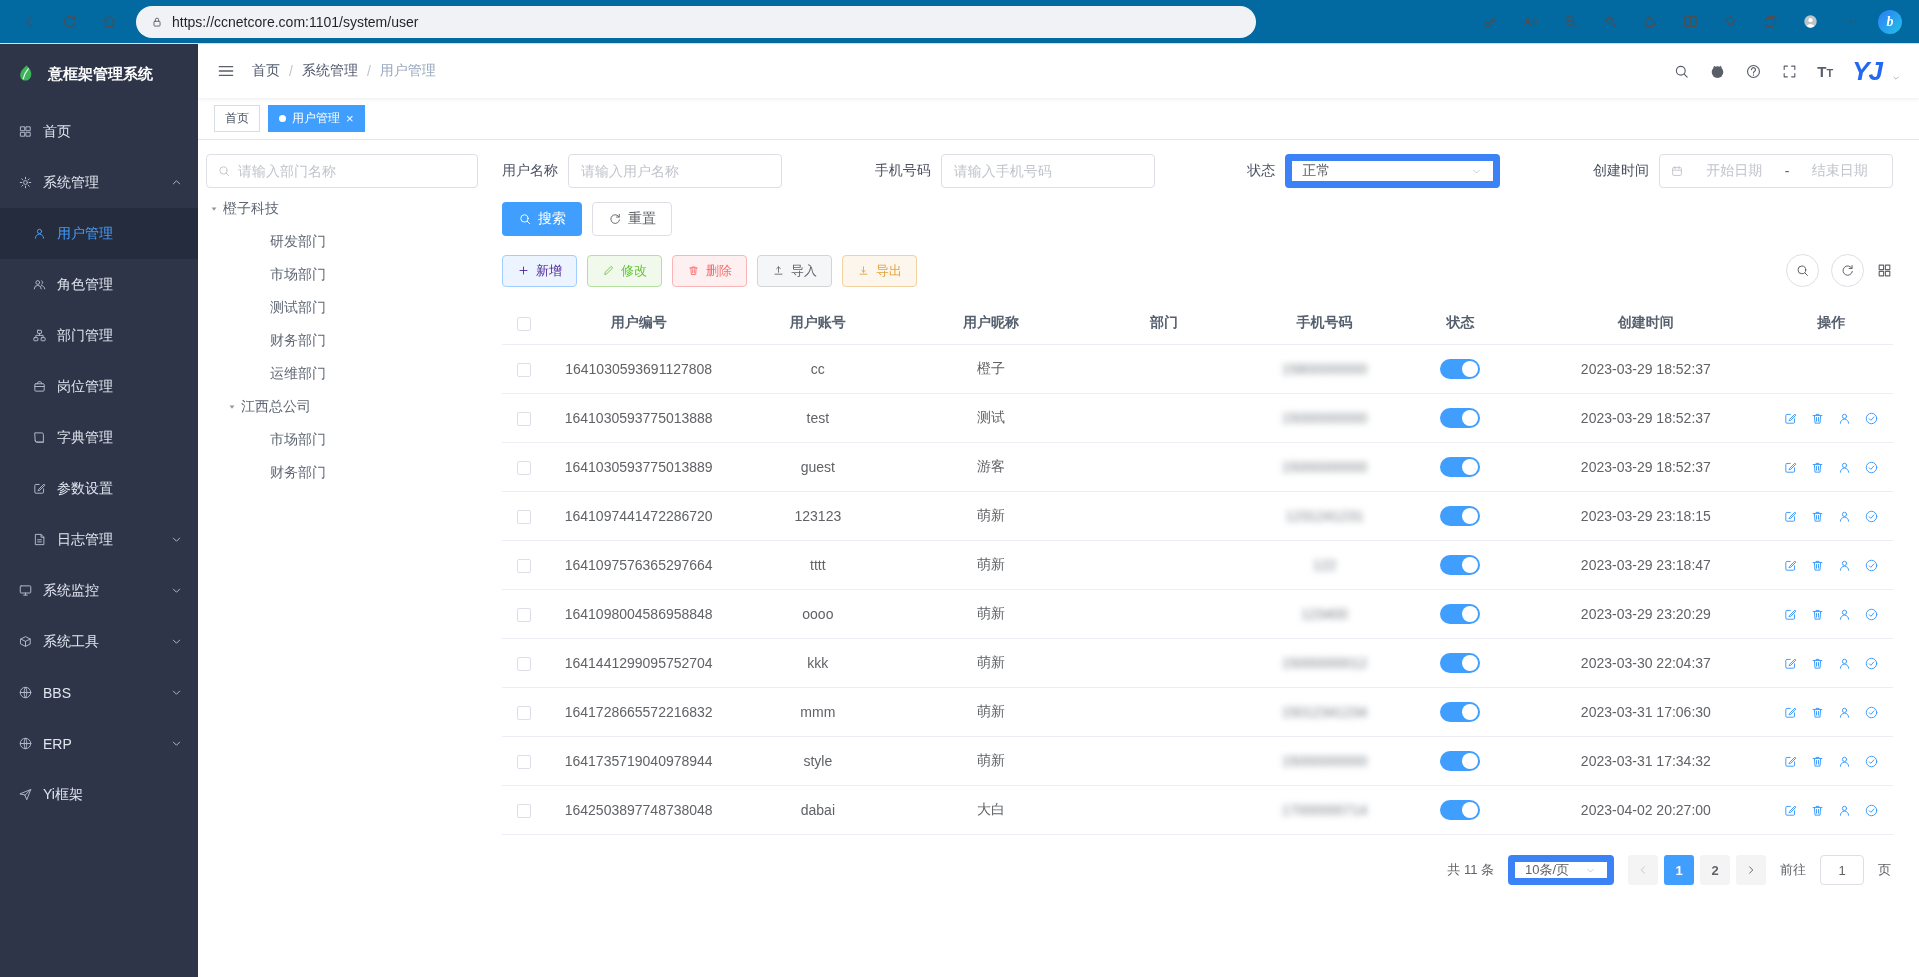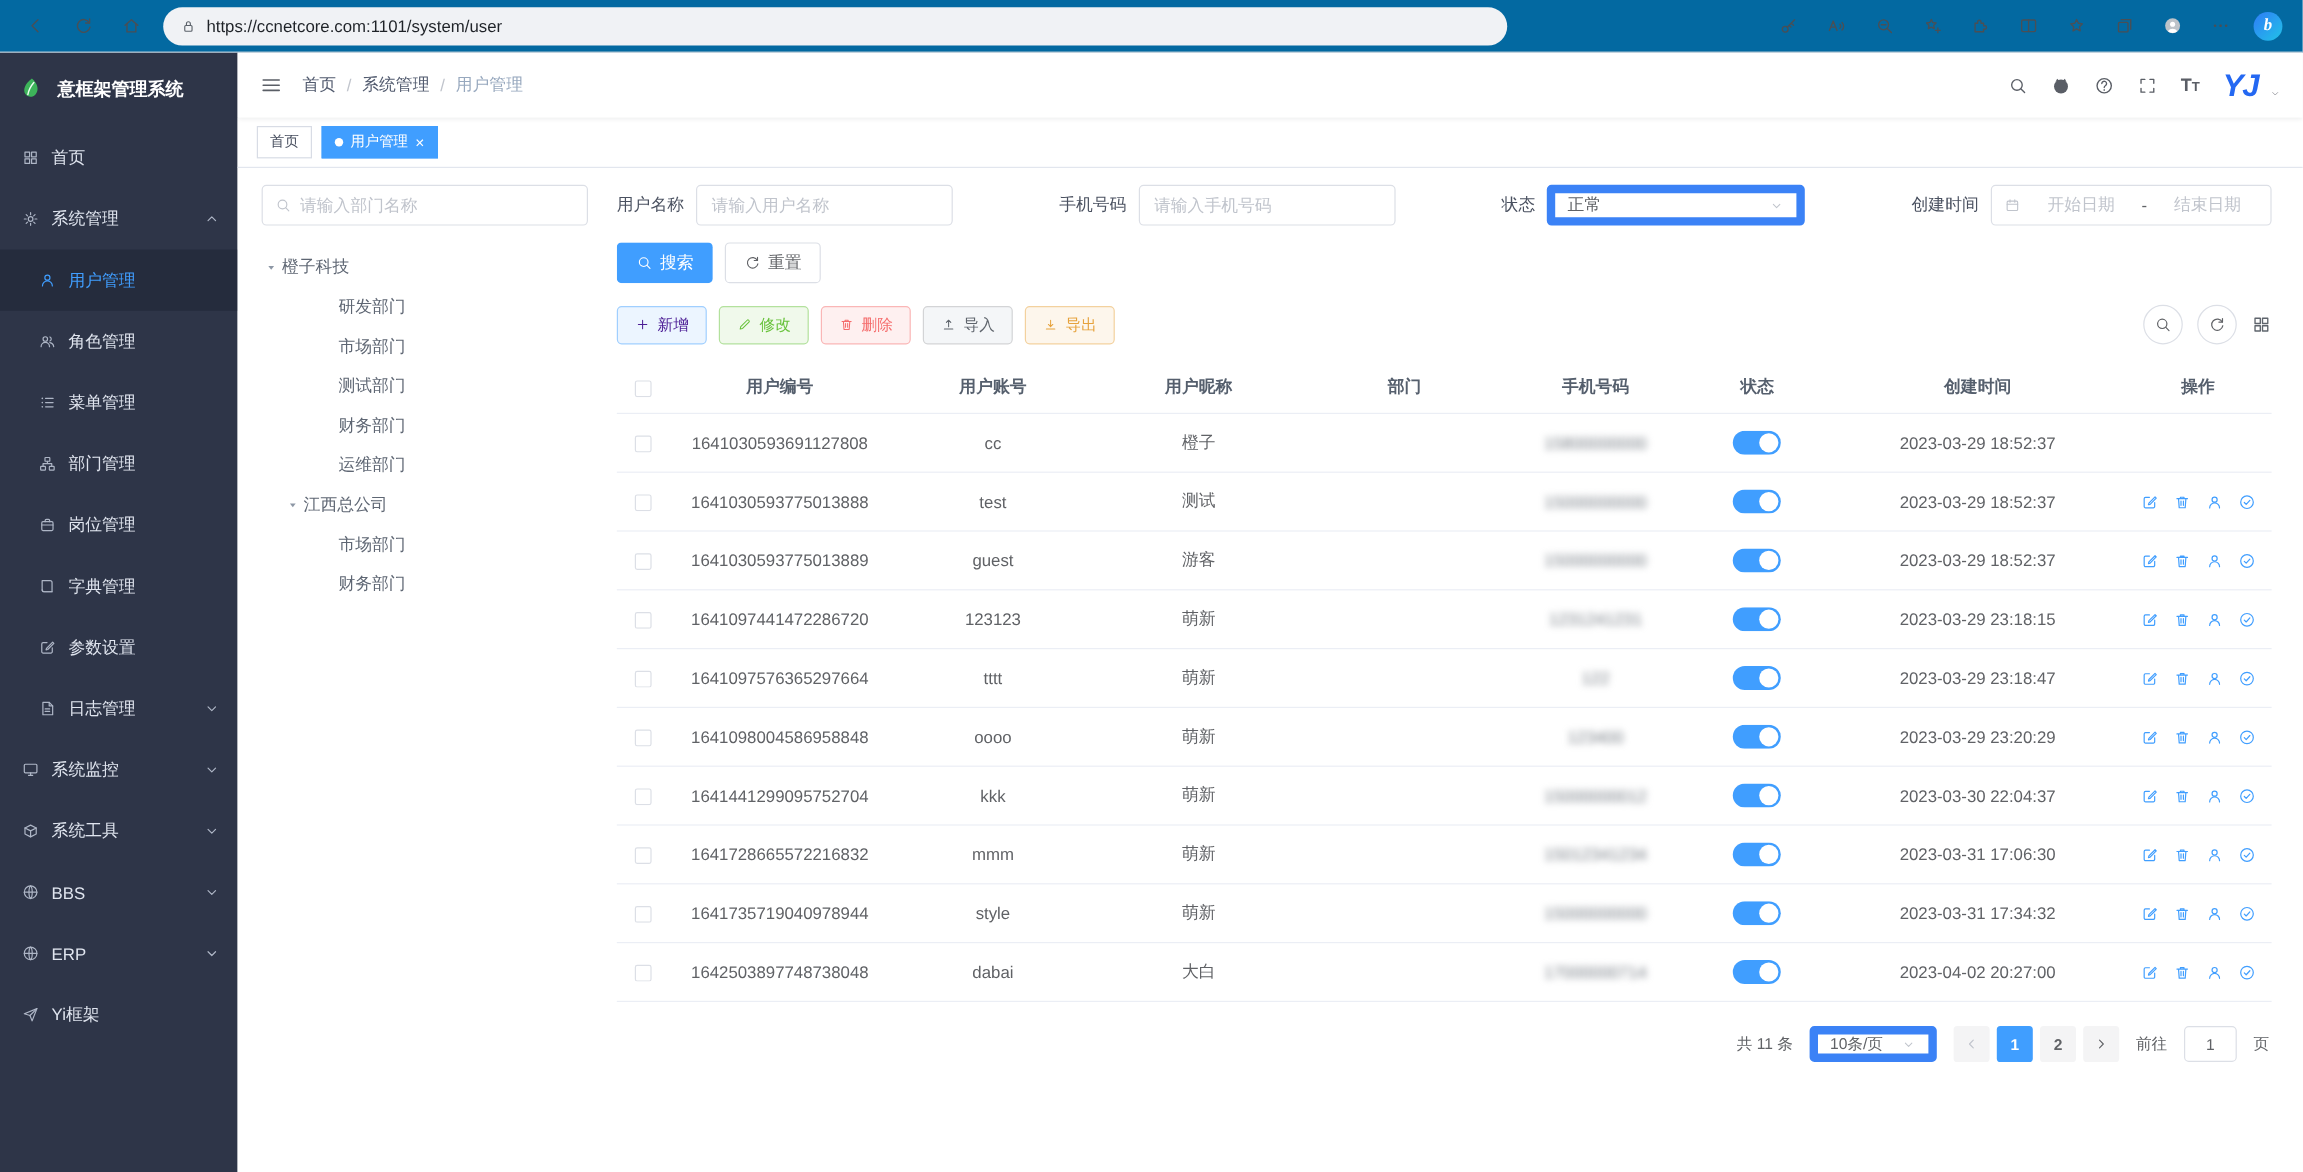--- a/index.html
+++ b/index.html
@@ -47,27 +47,27 @@
   .user-logo{font-size:26px;font-weight:800;font-style:italic;color:#2468f2;letter-spacing:-1px;line-height:1;cursor:pointer}
   .user-caret{font-size:10px;color:#909399;margin-left:-10px;margin-top:14px}
 
   .tabbar{height:42px;background:#fff;border-bottom:1px solid #e2e6ee;display:flex;align-items:center;gap:8px;padding:0 16px;flex-shrink:0;position:relative;z-index:2}
   .tab{height:27px;display:inline-flex;align-items:center;gap:6px;padding:0 10px;border:1px solid #d8dce5;background:#fff;color:#495060;font-size:12px;cursor:pointer}
   .tab.active{background:#409eff;border-color:#409eff;color:#fff}
   .tab-dot{width:7px;height:7px;border-radius:50%;background:#fff;display:inline-block}
   .tab-close{font-size:13px;line-height:1;cursor:pointer}
 
   
-  .content{flex:1;min-height:0;background:#fff;padding:14px 26px 0 20px;display:flex;gap:24px;overflow:hidden}
+  .content{flex:1;min-height:0;background:#fff;padding:14px 26px 0 8px;display:flex;gap:24px;overflow:hidden}
   .tree-col{width:272px;flex-shrink:0}
   .input-wrap{height:34px;border:1px solid #dcdfe6;border-radius:4px;display:flex;align-items:center;gap:7px;padding:0 10px;background:#fff}
   .input-wrap .in-ic{color:#c0c4cc;font-size:14px}
   .bare-input{border:none;outline:none;flex:1;font-size:14px;color:#606266;font-family:inherit;background:transparent}
   .bare-input::placeholder{color:#c0c4cc}
-  .tree{margin-top:18px;font-size:14px;color:#5e6673}
+  .tree{margin-top:4px;font-size:14px;color:#5e6673}
   .tree-node{height:33px;display:flex;align-items:center;gap:3px;cursor:pointer;white-space:nowrap}
   .tree-node .caret{font-size:12px;color:#8d97a5}
   .caret-spacer{width:15px;display:inline-block}
   .lvl0{padding-left:2px}
   .lvl1{padding-left:20px}
   .lvl2{padding-left:46px}
 
   .main-col{flex:1;min-width:0;display:flex;flex-direction:column}
   .filter-row{display:flex;align-items:center;justify-content:space-between;gap:10px}
   .f-group{display:flex;align-items:center;gap:10px}
@@ -304,31 +304,20 @@
           <div class="menu-item sub">
             <svg class="ic " viewBox="0 0 24 24">
               <g stroke="currentColor" fill="none" stroke-width="1.6" stroke-linecap="round" stroke-linejoin="round">
                 <circle cx="9.2" cy="8.8" r="3"></circle>
                 <path d="M3.6 19 a5.6 5.6 0 0 1 11.2 0"></path>
                 <path d="M15.4 6.1 a3 3 0 0 1 0 5.4"></path>
                 <path d="M15.2 13.7 c2.9 .5 4.9 2.4 5.2 5.3"></path>
               </g>
             </svg>
             <span>角色管理</span>
-          </div>
-          <div class="menu-item sub">
-            <svg class="ic " viewBox="0 0 24 24">
-              <g stroke="currentColor" fill="none" stroke-width="1.6" stroke-linecap="round" stroke-linejoin="round">
-                <path d="M9.6 6.4 h10 M9.6 12 h10 M9.6 17.6 h10"></path>
-                <circle cx="5.2" cy="6.4" r="1.1" fill="currentColor" stroke="none"></circle>
-                <circle cx="5.2" cy="12" r="1.1" fill="currentColor" stroke="none"></circle>
-                <circle cx="5.2" cy="17.6" r="1.1" fill="currentColor" stroke="none"></circle>
-              </g>
-            </svg>
-            <span>菜单管理</span>
           </div>
           <div class="menu-item sub">
             <svg class="ic " viewBox="0 0 24 24">
               <g stroke="currentColor" fill="none" stroke-width="1.6" stroke-linecap="round" stroke-linejoin="round">
                 <rect x="8.8" y="3.6" width="6.4" height="5" rx="0.8"></rect>
                 <rect x="3" y="15.4" width="6.4" height="5" rx="0.8"></rect>
                 <rect x="14.6" y="15.4" width="6.4" height="5" rx="0.8"></rect>
                 <path d="M12 8.6 v3.2 M6.2 15.4 v-3.6 h11.6 v3.6"></path>
               </g>
             </svg>

